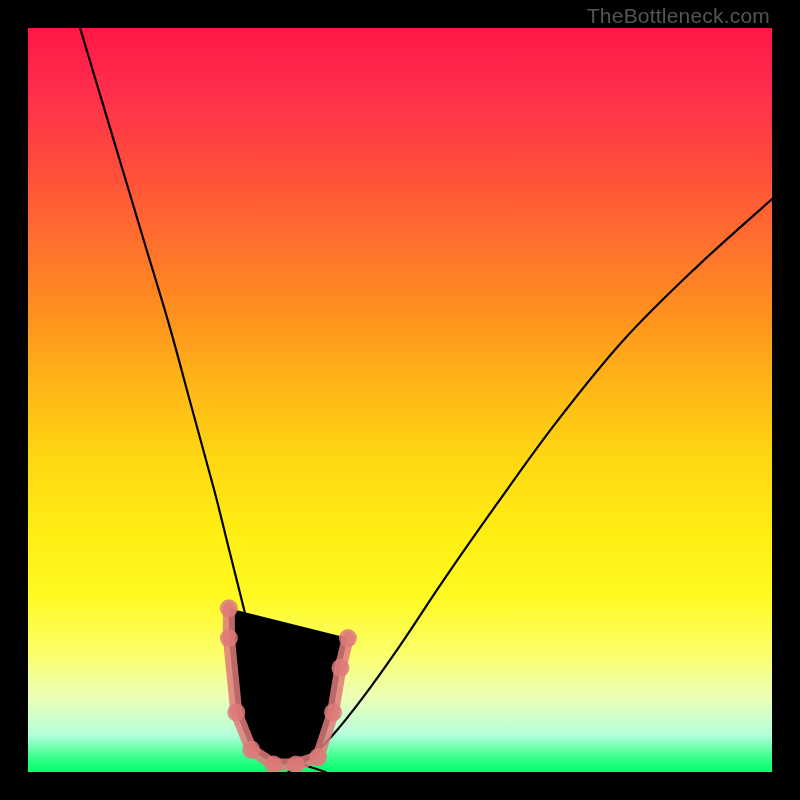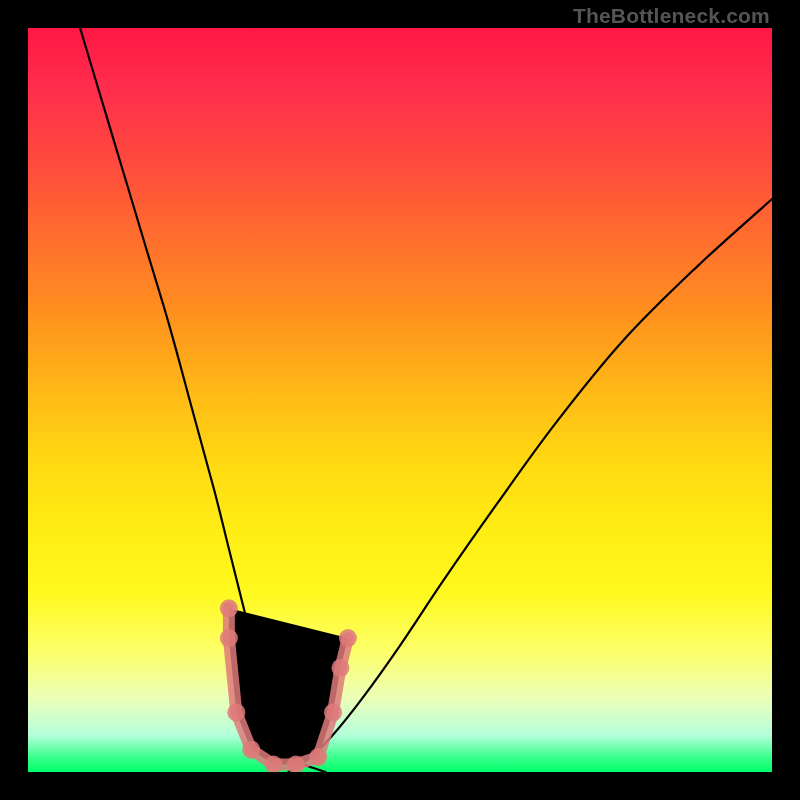--- a/index.html
+++ b/index.html
@@ -30,21 +30,21 @@
       #ecffb7 90%,
       #b5ffdb 95%,
       #3bff8e 98%,
       #00ff6a 100%);
   }
   .watermark {
     position: absolute;
     top: 4px;
     right: 30px;
     font-size: 21px;
-    font-weight: 700;
+    font-weight: 400;
     color: #555555;
     letter-spacing: 0.2px;
   }
   svg.curves {
     position: absolute;
     left: 0; top: 0;
     width: 100%; height: 100%;
   }
   .curve-path {
     fill: none;

